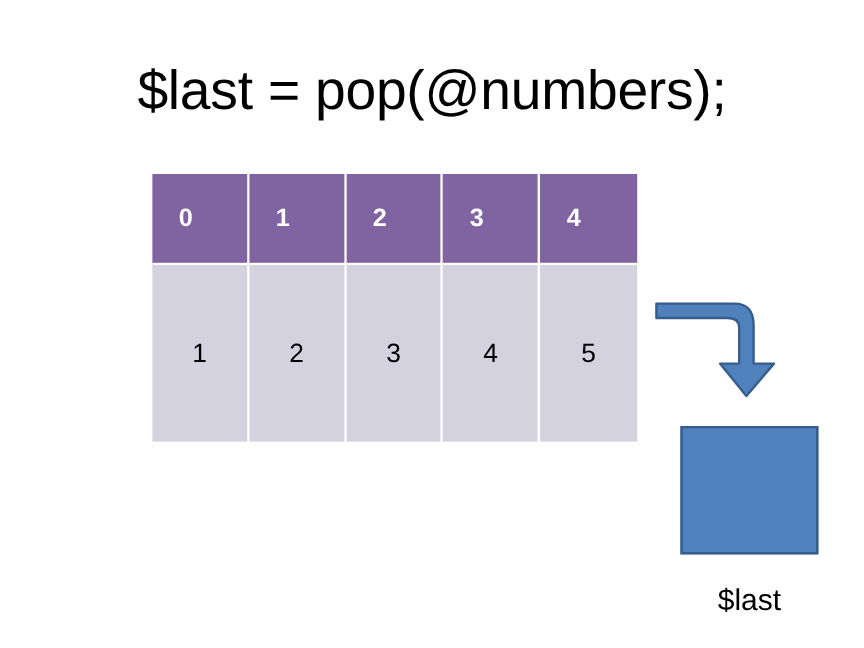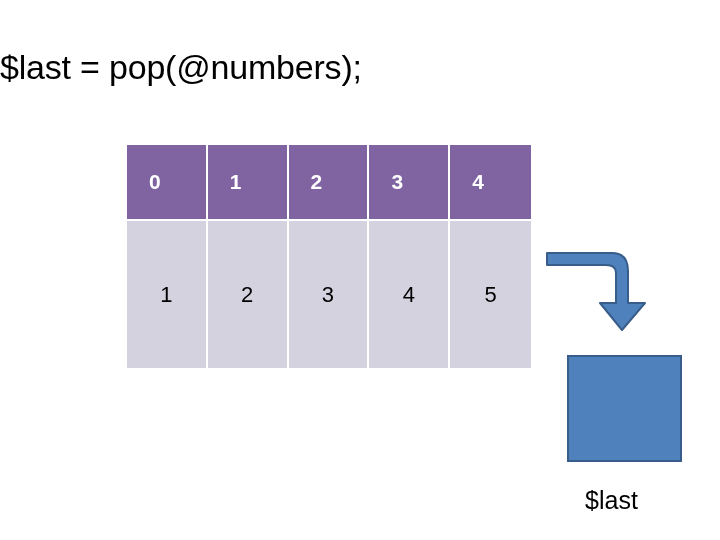--- a/index.html
+++ b/index.html
@@ -15,21 +15,22 @@
     overflow: hidden;
     -webkit-font-smoothing: antialiased;
   }
 
   
   #slide-title {
     position: absolute;
     left: 0;
     top: 48px;
     width: 720px;
-    font-size: 34px;
+    text-align: center;
+    font-size: 46px;
     font-weight: 400;
     color: #000000;
     letter-spacing: -0.2px;
     white-space: nowrap;
   }
 
   
   #array-table {
     position: absolute;
     left: 127px;
@@ -92,21 +93,21 @@
     width: 115px;
     height: 107px;
     background: #4F81BD;
     border: 2px solid #385D8A;
     box-sizing: border-box;
   }
 
   
   #variable-label {
     position: absolute;
-    left: 554px;
+    left: 567px;
     top: 486px;
     width: 115px;
     text-align: center;
     font-size: 25px;
     color: #000000;
     white-space: nowrap;
   }
 </style>
 </head>
 <body>

